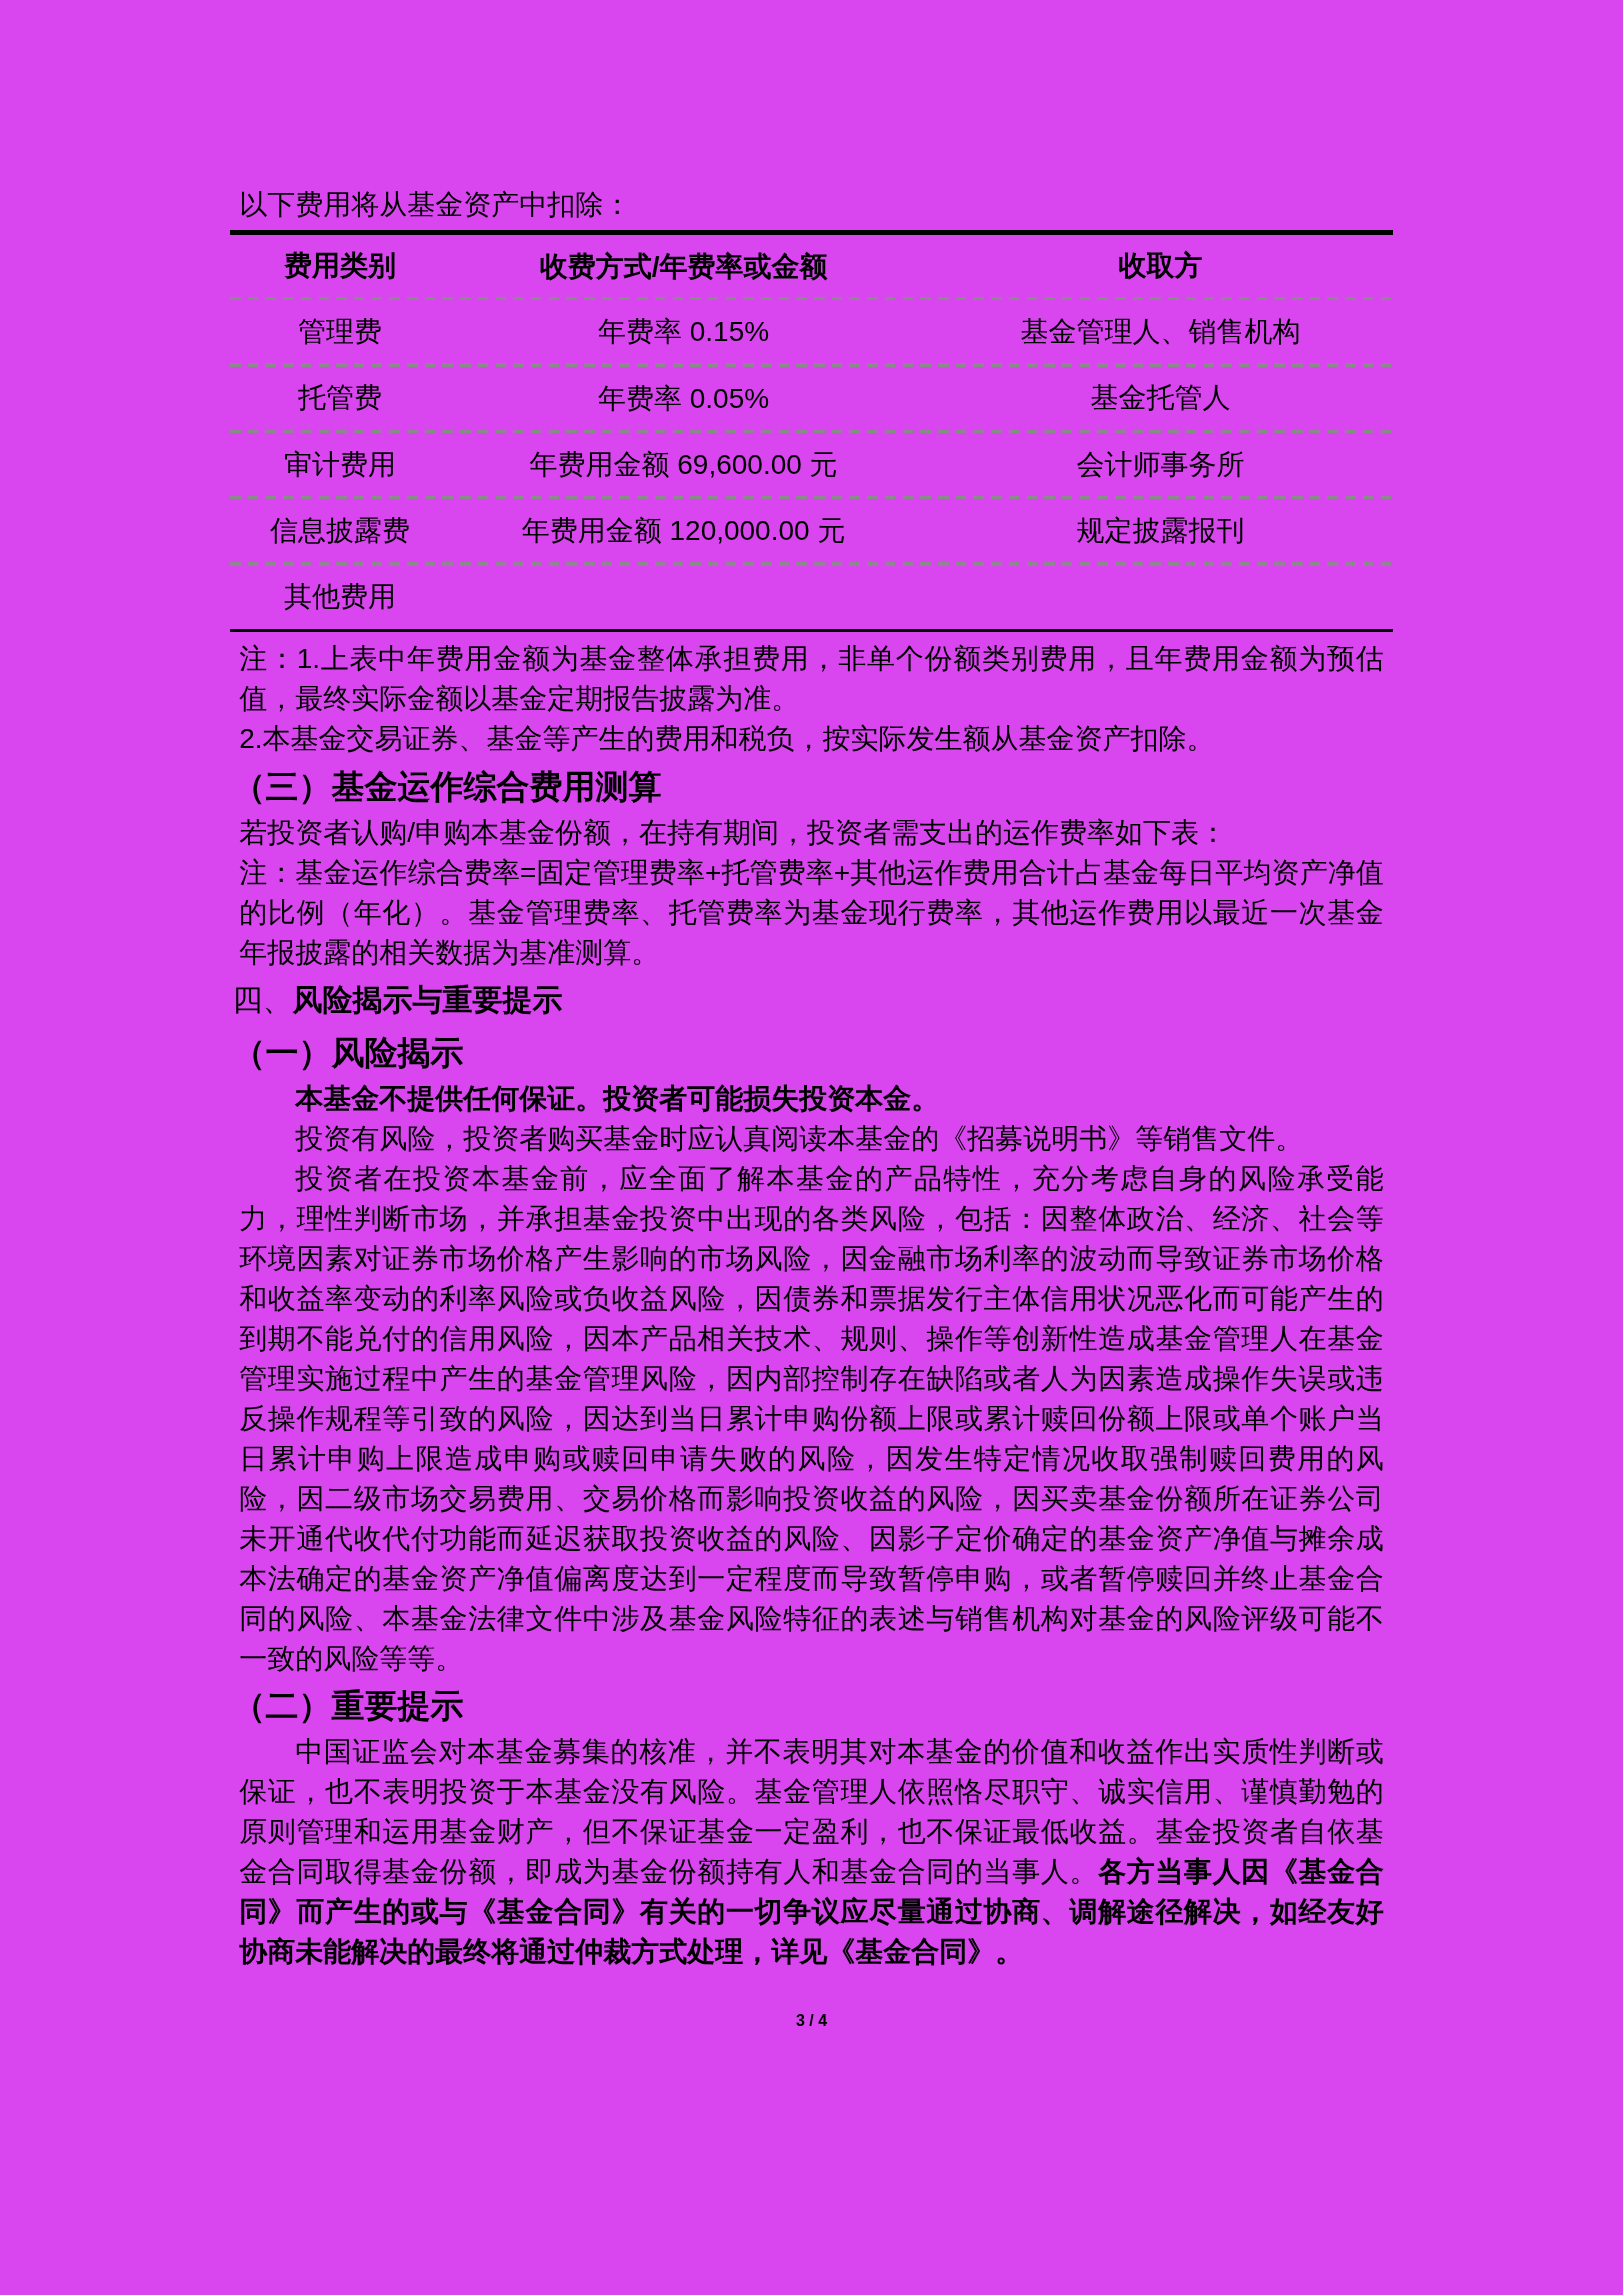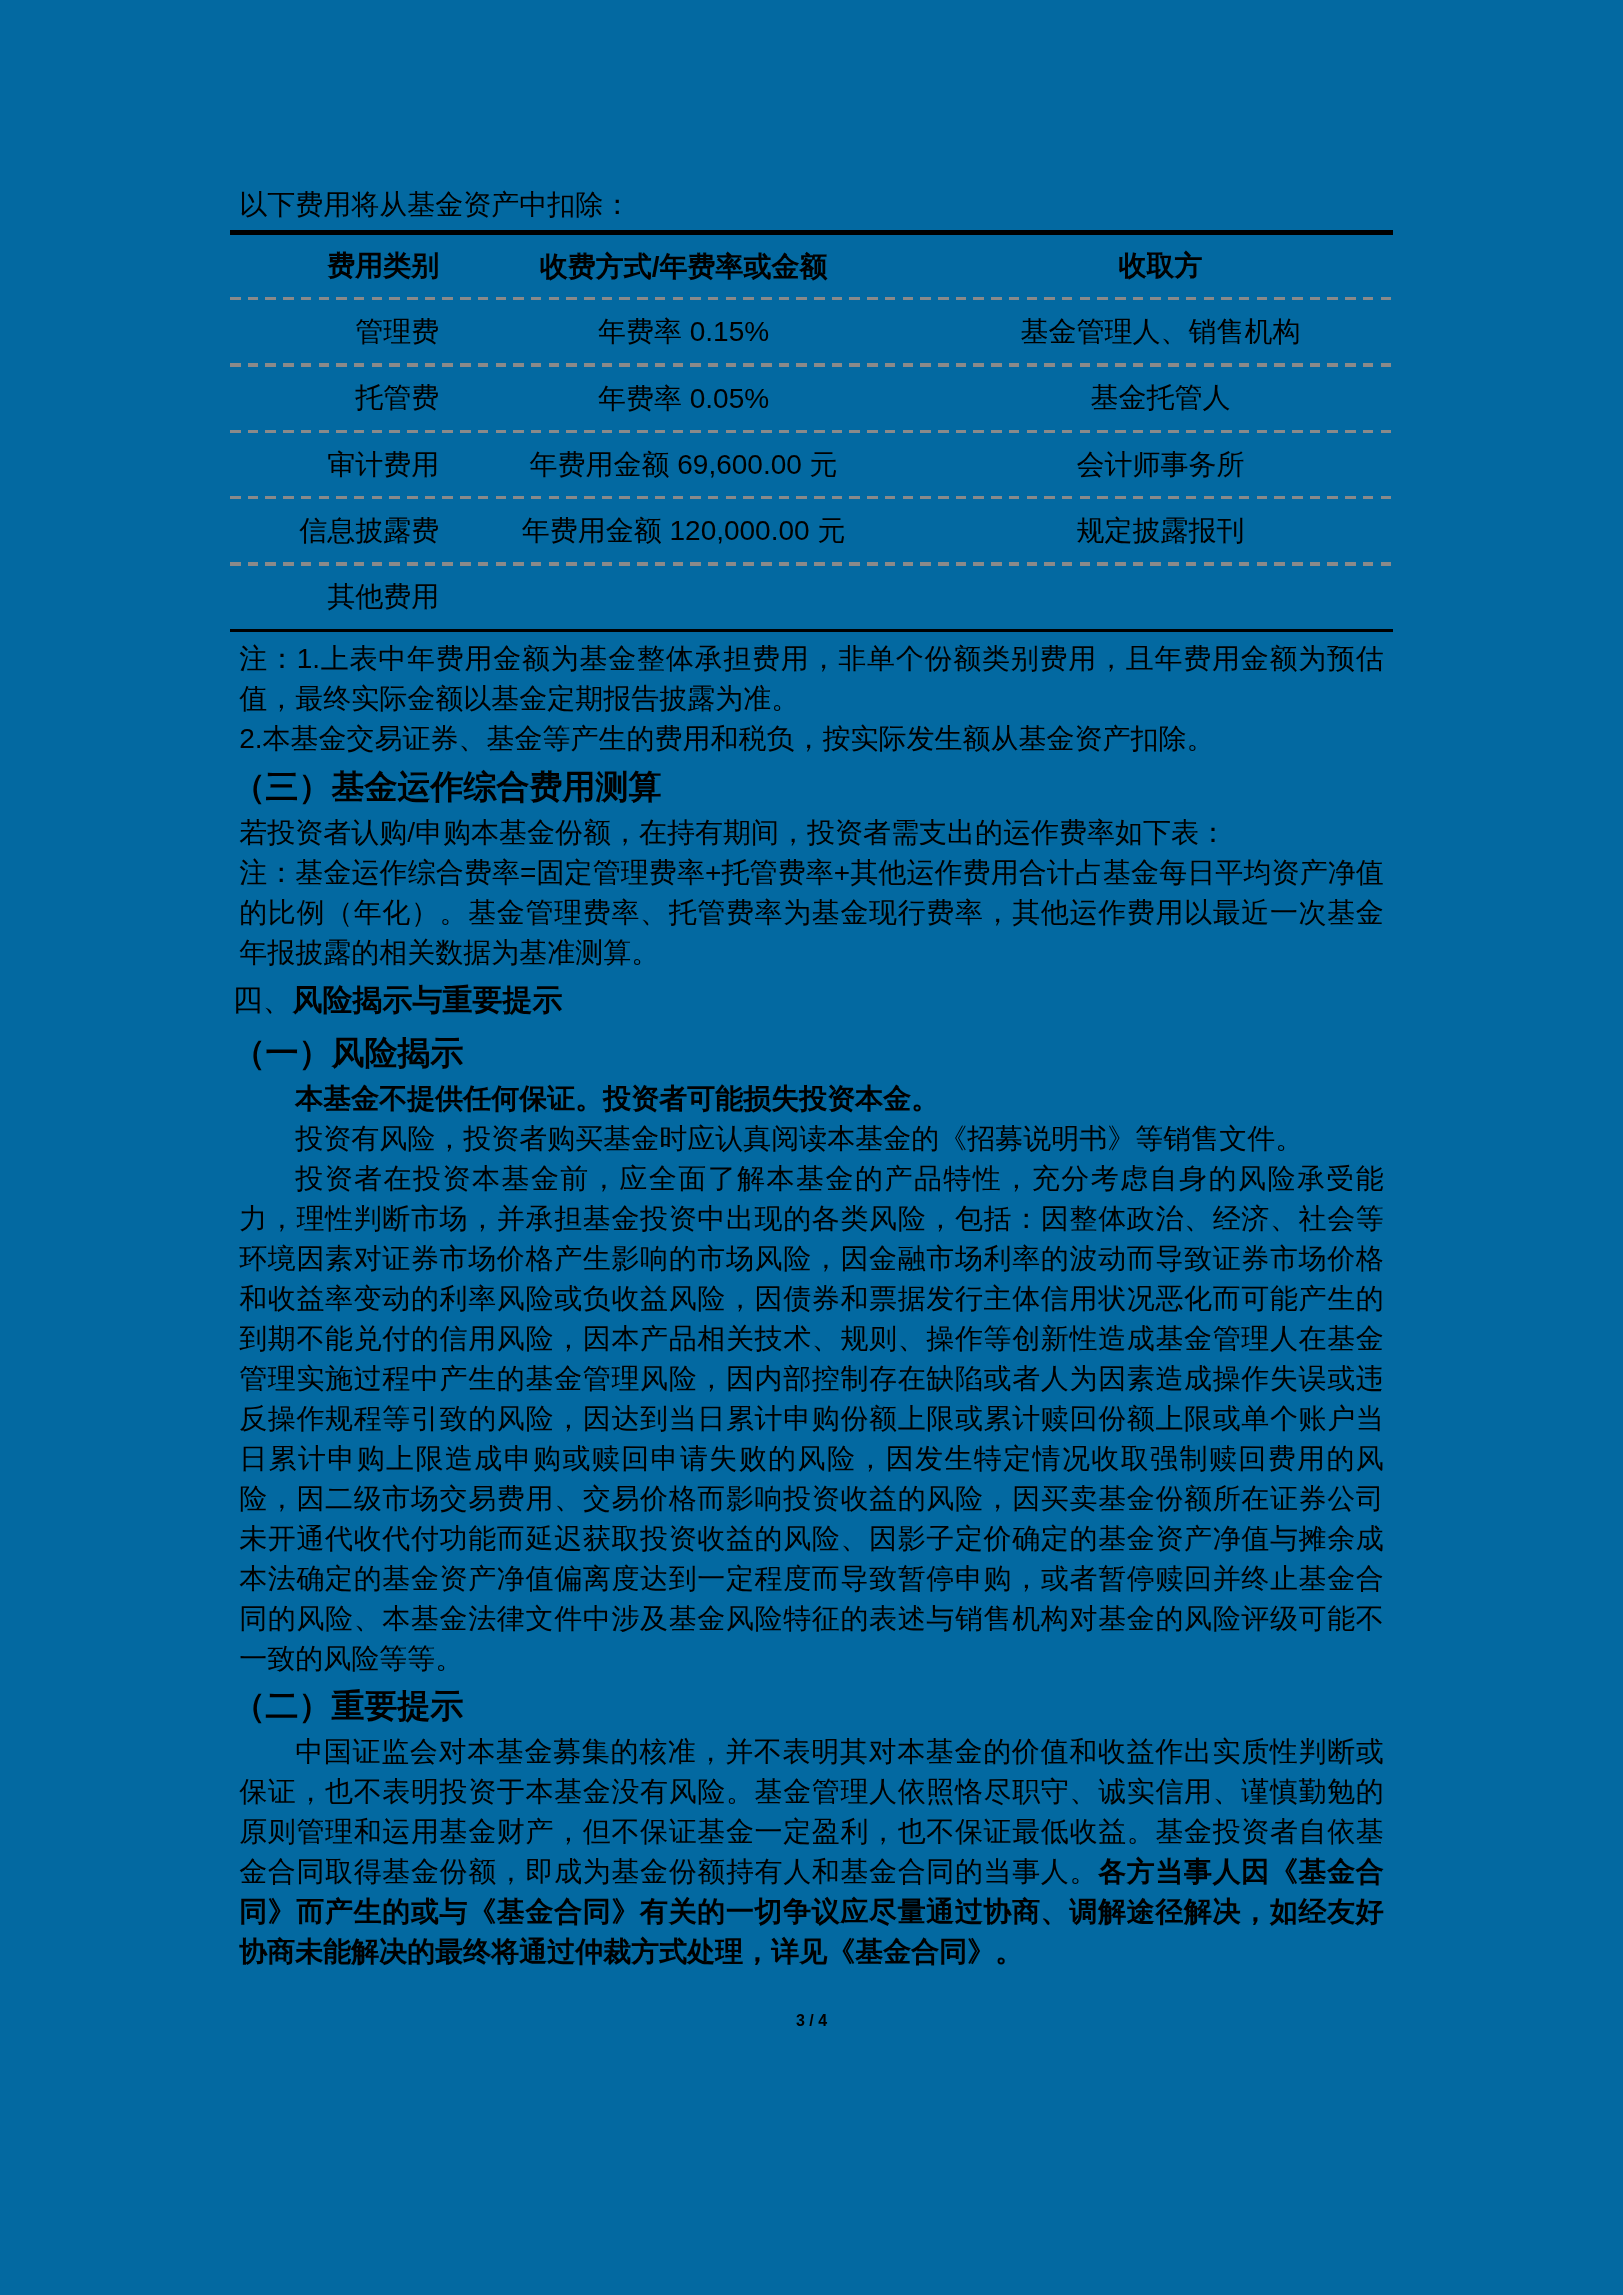--- a/index.html
+++ b/index.html
@@ -1,37 +1,37 @@
 <!DOCTYPE html>
 <html style="font-size:10.5px"><head>
 <meta charset="utf-8">
 <style>
   html,body { margin:0; padding:0; background:#e8e8e8; }
   .page {
     width:1623px; height:2295px; position:relative;
-    background:#0369a1; color:#000;
+    background:#d946ef; color:#000;
     font-family:"Liberation Sans", sans-serif;
     overflow:hidden;
   }
   .content { position:absolute; left:230px; top:185px; width:1163px; }
 
   .body { font-size:28px; line-height:40px; margin:0; padding:0 9.2px;
           text-align:justify; word-break:break-all; }
   .indent { text-indent:56px; }
   .bold { font-weight:bold; }
 
   .h-num { font-size:30px; line-height:50px; font-weight:bold; margin:2.6px 0 0 0; padding:0 2.6px; }
   .h-num .prefix { font-weight:normal; }
   .h-sub { font-size:33px; line-height:52px; font-weight:bold; margin:1.3px 0 0 0; padding:0 2.6px; }
 
   
   .fee-table { margin:5.2px 0 7.8px; border-top:5.2px solid #000; border-bottom:3.9px solid #000; }
   .t-row { display:grid; grid-template-columns:18% 42% 40%; align-items:center; min-height:63px; font-size:28px; }
   .t-row.header { font-weight:bold; min-height:62px; }
-  .t-row .c1 { padding-left:10.5px; text-align:right; }
+  .t-row .c1 { padding-left:10.5px; text-align:center; }
   .t-row .c2 { text-align:center; padding:3.9px 19.6px; line-height:39px; }
   .t-row .c3 { text-align:center; padding:0 6.5px; }
   .sep { height:3.3px; background:repeating-linear-gradient(90deg,#8a8a8a 0 10.5px,transparent 10.5px 17.7px); }
   .sep.blue { background:repeating-linear-gradient(90deg,#9db7dc 0 11.8px,transparent 11.8px 19px); }
 
   
   .rate-table { border:3.3px solid #000; margin:6.5px 0 5.2px; }
   .rt-cell { min-height:62px; display:flex; align-items:center; justify-content:center;
              font-size:28px; text-align:center; }
 

